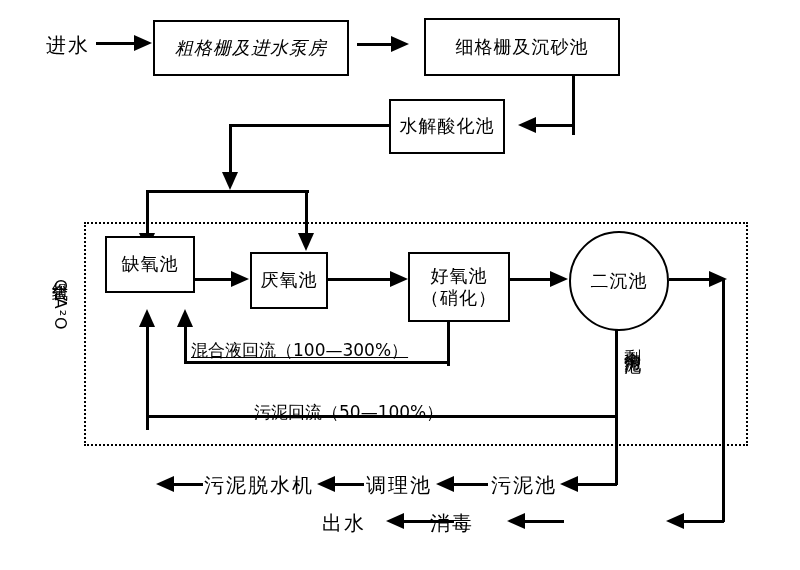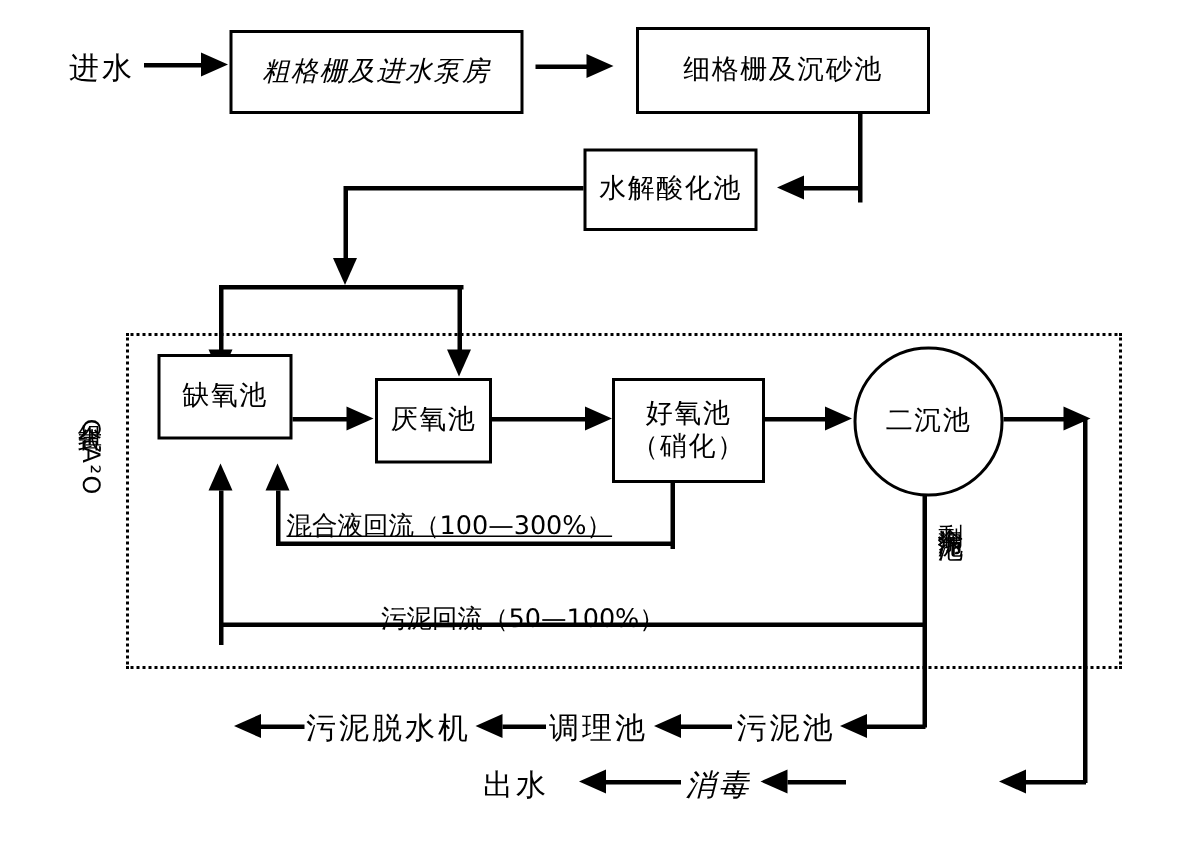--- a/index.html
+++ b/index.html
@@ -117,19 +117,19 @@
   <div class="lbl" style="left:204px;top:472px;">污泥脱水机</div>
 
   <div class="hline" style="left:174px;top:483px;width:29px;"></div>
   <div class="ah ah-l" style="left:156px;top:476px;"></div>
 
   <div class="hline" style="left:684px;top:520px;width:40px;"></div>
   <div class="ah ah-l" style="left:666px;top:513px;"></div>
 
   <div class="hline" style="left:525px;top:520px;width:39px;"></div>
   <div class="ah ah-l" style="left:507px;top:513px;"></div>
-  <div class="lbl" style="left:457px;top:510px;font-style:italic;">消毒</div>
+  <div class="lbl" style="left:430px;top:510px;">消毒</div>
 
   <div class="hline" style="left:404px;top:520px;width:50px;"></div>
   <div class="ah ah-l" style="left:386px;top:513px;"></div>
   <div class="lbl" style="left:322px;top:510px;">出水</div>
 
 </div>
 
 </body></html>

